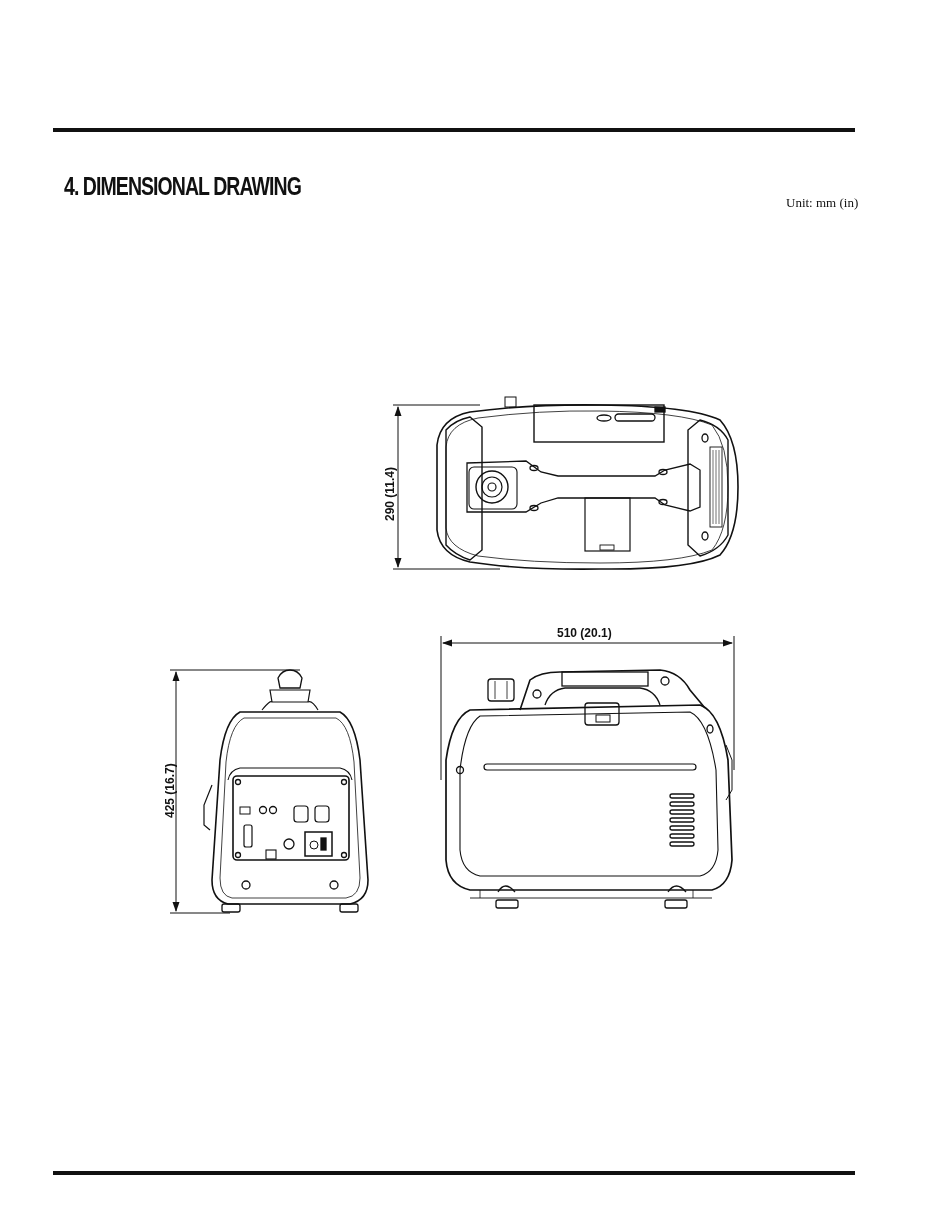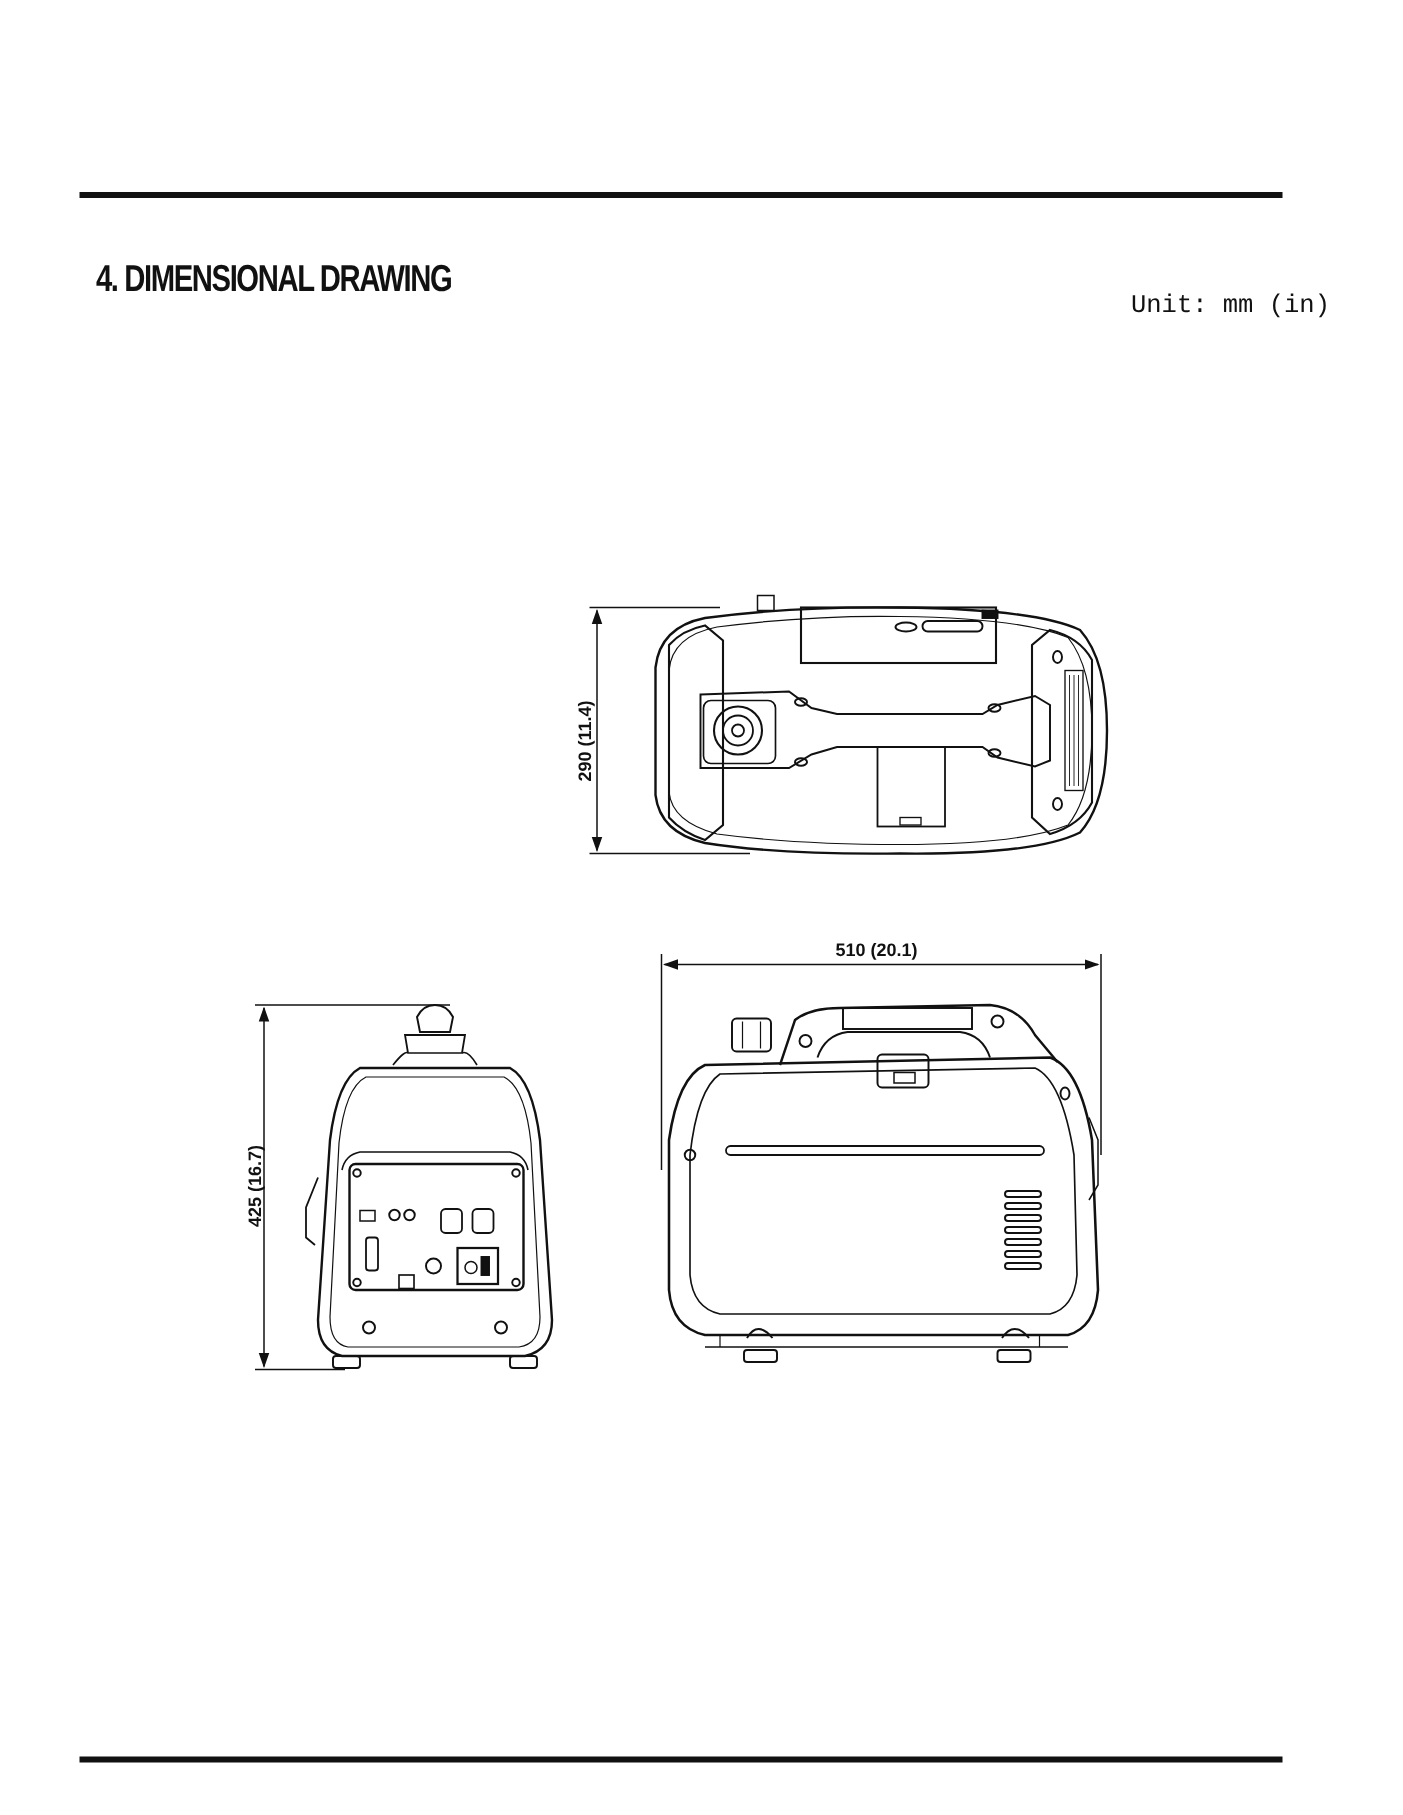--- a/index.html
+++ b/index.html
@@ -1,21 +1,21 @@
 <!DOCTYPE html>
 <html><head>
 <meta charset="utf-8">
 <style>
   html, body { margin: 0; padding: 0; background: #ffffff; }
   body { width: 935px; height: 1210px; position: relative; overflow: hidden; font-family: "Liberation Sans", sans-serif; color: #111; }
   .rule { position: absolute; background: #111; }
   .rule-top { left: 53px; top: 128px; width: 802px; height: 4px; }
   .rule-bottom { left: 53px; top: 1171px; width: 802px; height: 4px; }
   .section-title { position: absolute; left: 64px; top: 172px; font-family: "Liberation Sans", sans-serif; font-weight: bold; font-size: 25px; letter-spacing: -1.2px; transform: scaleX(0.78); transform-origin: left top; white-space: nowrap; }
-  .unit-label { position: absolute; left: 754px; top: 195px; font-size: 17px; font-family: Liberation Mono, monospace; white-space: nowrap; }
+  .unit-label { position: absolute; left: 786px; top: 195px; font-size: 13px; font-family: Liberation Serif, serif; white-space: nowrap; }
   .drawing { position: absolute; left: 0; top: 0; }
   .dim-text { font-family: "Liberation Sans", sans-serif; font-weight: bold; font-size: 12px; fill: #111; }
 </style>
 </head>
 <body>
 
 <div class="rule rule-top"></div>
 <div class="section-title">4. DIMENSIONAL DRAWING</div>
 <div class="unit-label">Unit: mm (in)</div>
 

